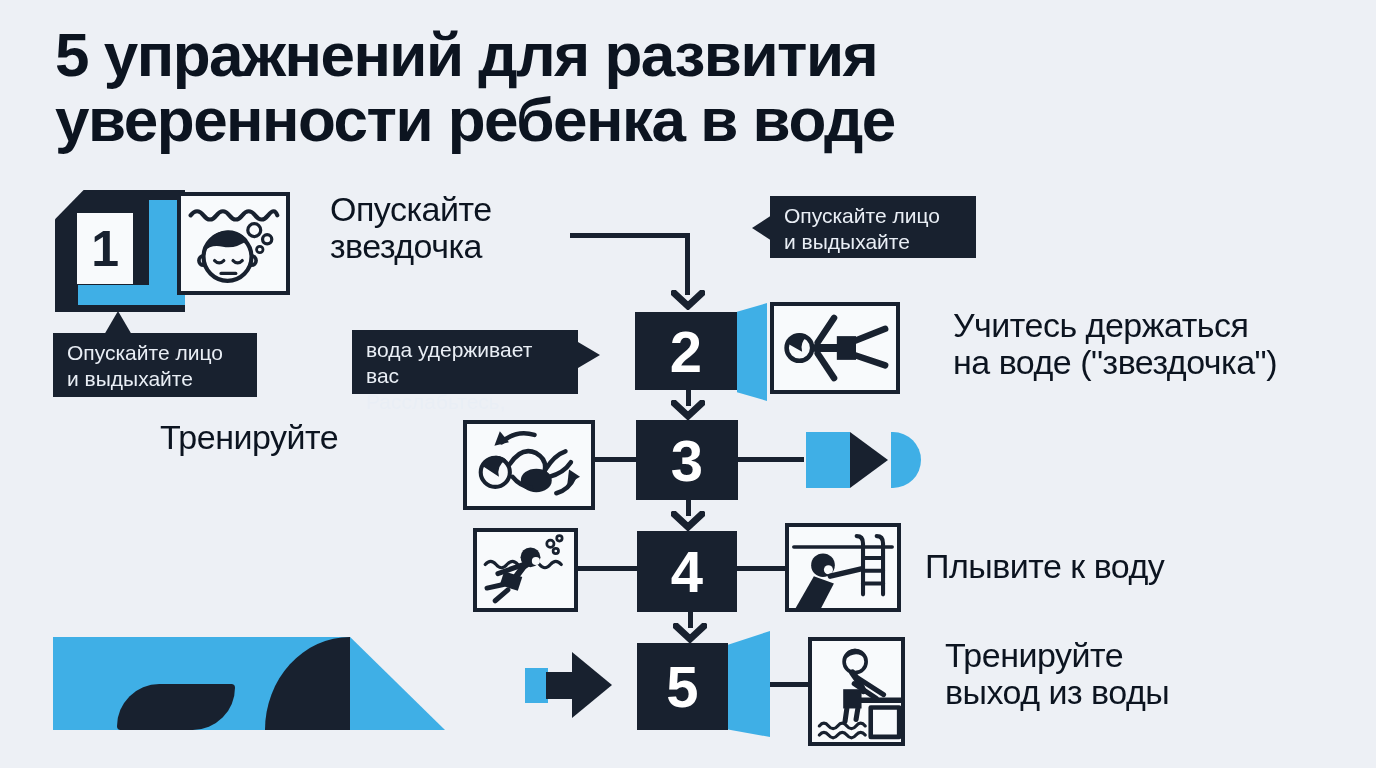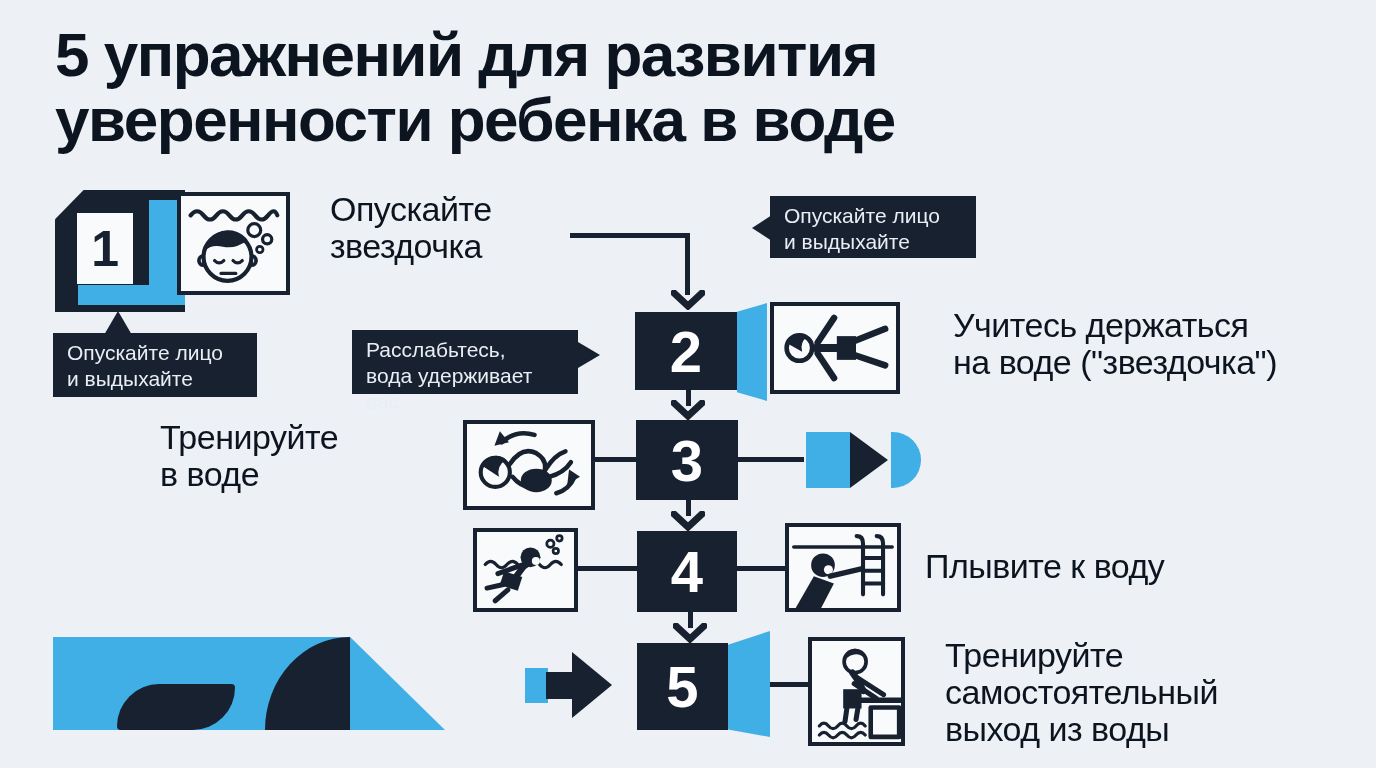--- a/index.html
+++ b/index.html
@@ -90,22 +90,22 @@
   <div>звездочка</div>
 </div>
 
 <div class="abs" style="left:104px;top:311px;width:0;height:0;border-left:14px solid transparent;border-right:14px solid transparent;border-bottom:24px solid var(--navy);z-index:4"></div>
 <div class="abs callout" style="left:53px;top:333px;width:204px;height:64px">
   <div>Опускайте лицо</div>
   <div>и выдыхайте</div>
 </div>
 
 <div class="abs callout" style="left:352px;top:330px;width:226px;height:64px">
+  <div>вода удерживает вас</div>
   <div>Расслабьтесь,</div>
-  <div>вода удерживает вас</div>
 </div>
 <div class="abs" style="left:578px;top:342px;width:0;height:0;border-top:13px solid transparent;border-bottom:13px solid transparent;border-left:22px solid var(--navy);z-index:4"></div>
 
 <div class="abs" style="left:752px;top:215px;width:0;height:0;border-top:13px solid transparent;border-bottom:13px solid transparent;border-right:20px solid var(--navy);z-index:4"></div>
 <div class="abs callout" style="left:770px;top:196px;width:206px;height:62px">
   <div>Опускайте лицо</div>
   <div>и выдыхайте</div>
 </div>
 
 <div class="abs blue" style="left:737px;top:303px;width:30px;height:98px;clip-path:polygon(0 9%,100% 0,100% 100%,0 91%);z-index:2"></div>
@@ -124,21 +124,20 @@
     <path class="s" style="stroke-width:7" d="M87 54 L120 65"></path>
   </svg>
 </div>
 <div class="abs heading" style="left:953px;top:307px">
   <div>Учитесь держаться</div>
   <div>на воде ("звездочка")</div>
 </div>
 
 <div class="abs heading" style="left:160px;top:419px">
   <div>Тренируйте</div>
-  <div>в воде</div>
 </div>
 <div class="abs icon-box" style="left:463px;top:420px;width:132px;height:90px">
   <svg viewBox="0 0 132 90">
     <circle class="w" cx="29" cy="53" r="16" style="stroke:var(--navy);stroke-width:4.5"></circle>
     <path class="f" d="M15 46 A16 16 0 0 1 41 39 Q30 46 33 58 Z"></path>
     <path class="s" style="stroke-width:5" d="M45 44 Q58 24 74 32 Q88 40 82 56"></path>
     <ellipse class="f" cx="74" cy="62" rx="17" ry="13"></ellipse>
     <path class="s" style="stroke-width:5" d="M84 50 Q94 34 106 30"></path>
     <path class="s" style="stroke-width:5" d="M88 58 Q104 54 112 42"></path>
     <path class="s" style="stroke-width:5" d="M48 58 Q56 68 68 70"></path>
@@ -210,21 +209,20 @@
     <path class="s" style="stroke-width:5.5" d="M46 46 L70 62"></path>
     <rect class="f" x="34" y="52" width="20" height="21"></rect>
     <path class="s" style="stroke-width:5.5" d="M38 73 L36 87"></path>
     <path class="s" style="stroke-width:5.5" d="M50 73 L48 85"></path>
     <path class="s" style="stroke-width:3.5" d="M8 92 Q13 86 18 92 T28 92 T38 92 T48 92 T58 92"></path>
     <path class="s" style="stroke-width:3.5" d="M8 102 Q13 96 18 102 T28 102 T38 102 T48 102 T58 102"></path>
   </svg>
 </div>
 <div class="abs heading" style="left:945px;top:637px">
   <div>Тренируйте</div>
-  <div>самостоятельный</div>
   <div>выход из воды</div>
 </div>
 
 <div class="abs" style="left:53px;top:637px;width:392px;height:93px;z-index:1">
   <div class="abs blue" style="left:0;top:0;width:100%;height:100%;clip-path:polygon(0 0,75.8% 0,100% 100%,0 100%)"></div>
   <div class="abs navyfill" style="left:64px;top:47px;width:118px;height:46px;border-radius:46px 4px 46px 4px"></div>
   <div class="abs navyfill" style="left:212px;top:0;width:85px;height:93px;border-radius:100% 0 0 0"></div>
 </div>
 
 </body></html>

